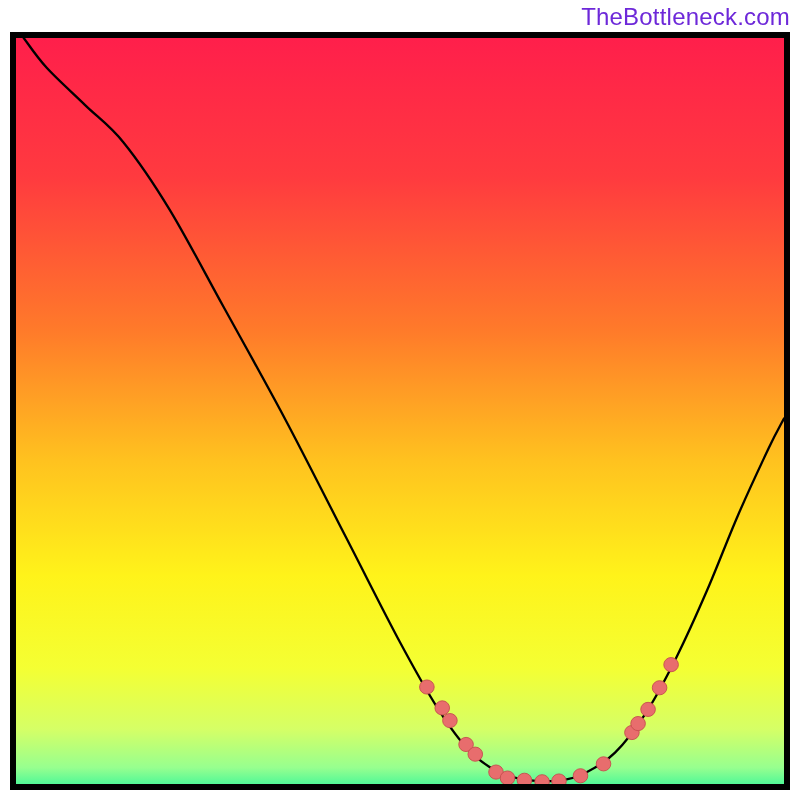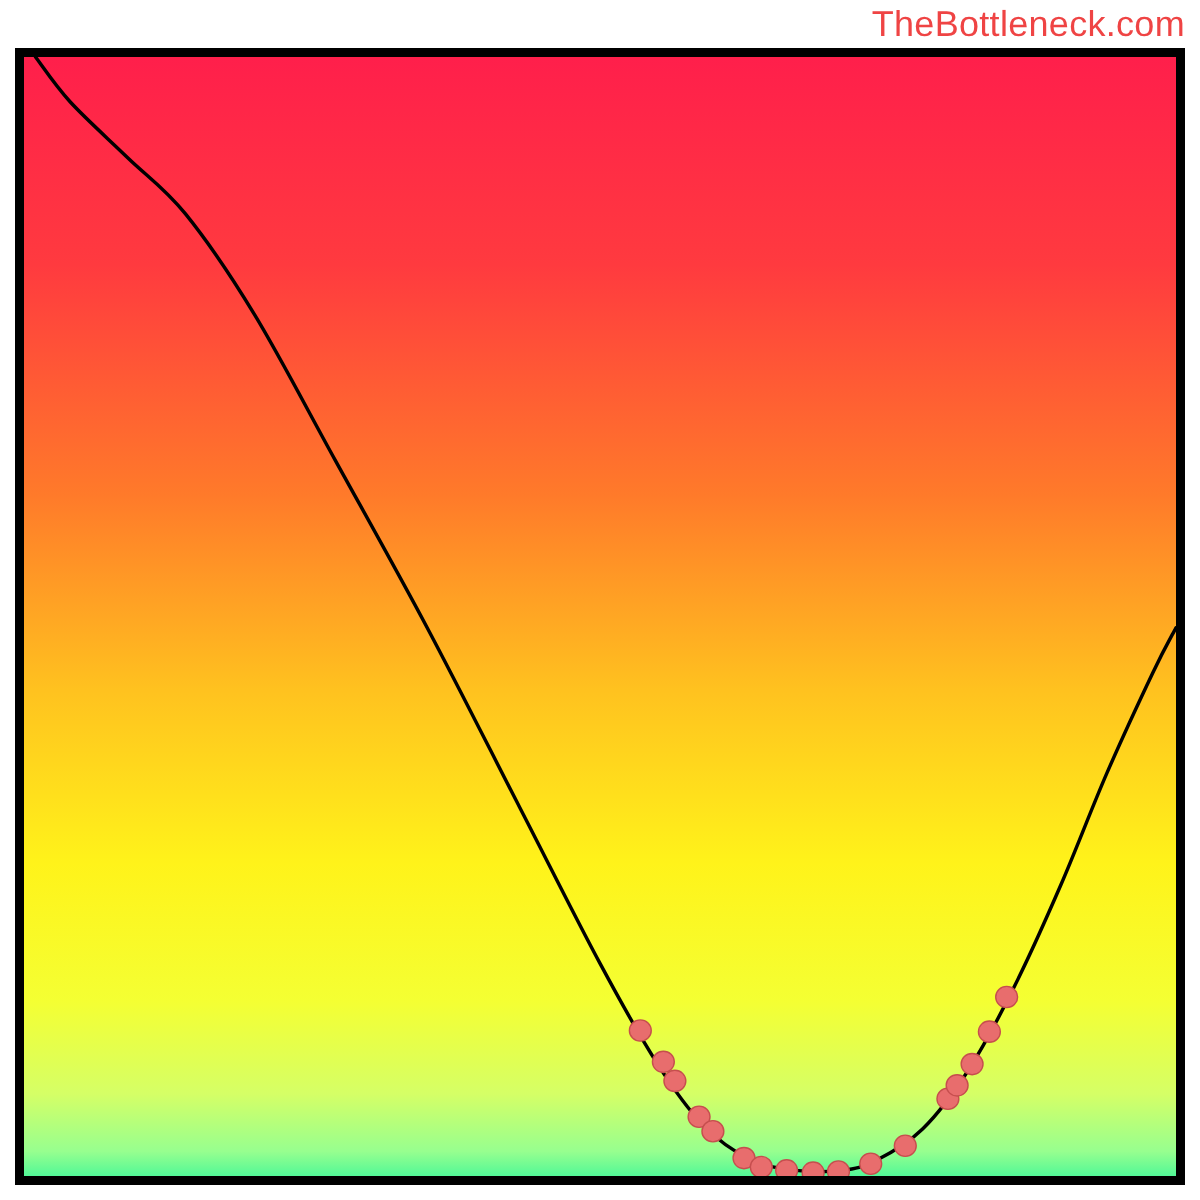--- a/index.html
+++ b/index.html
@@ -15,21 +15,21 @@
     height: 800px;
     background: #fff;
     position: relative;
   }
   .attribution {
     position: absolute;
     top: 3px;
     right: 10px;
     font-family: Arial, Helvetica, sans-serif;
     font-size: 24px;
-    color: #ef4444;
+    color: #6d28d9;
     letter-spacing: 0.2px;
   }
   .plot-frame {
     position: absolute;
     left: 10px;
     top: 32px;
     width: 780px;
     height: 758px;
     background: #000;
     box-sizing: border-box;

